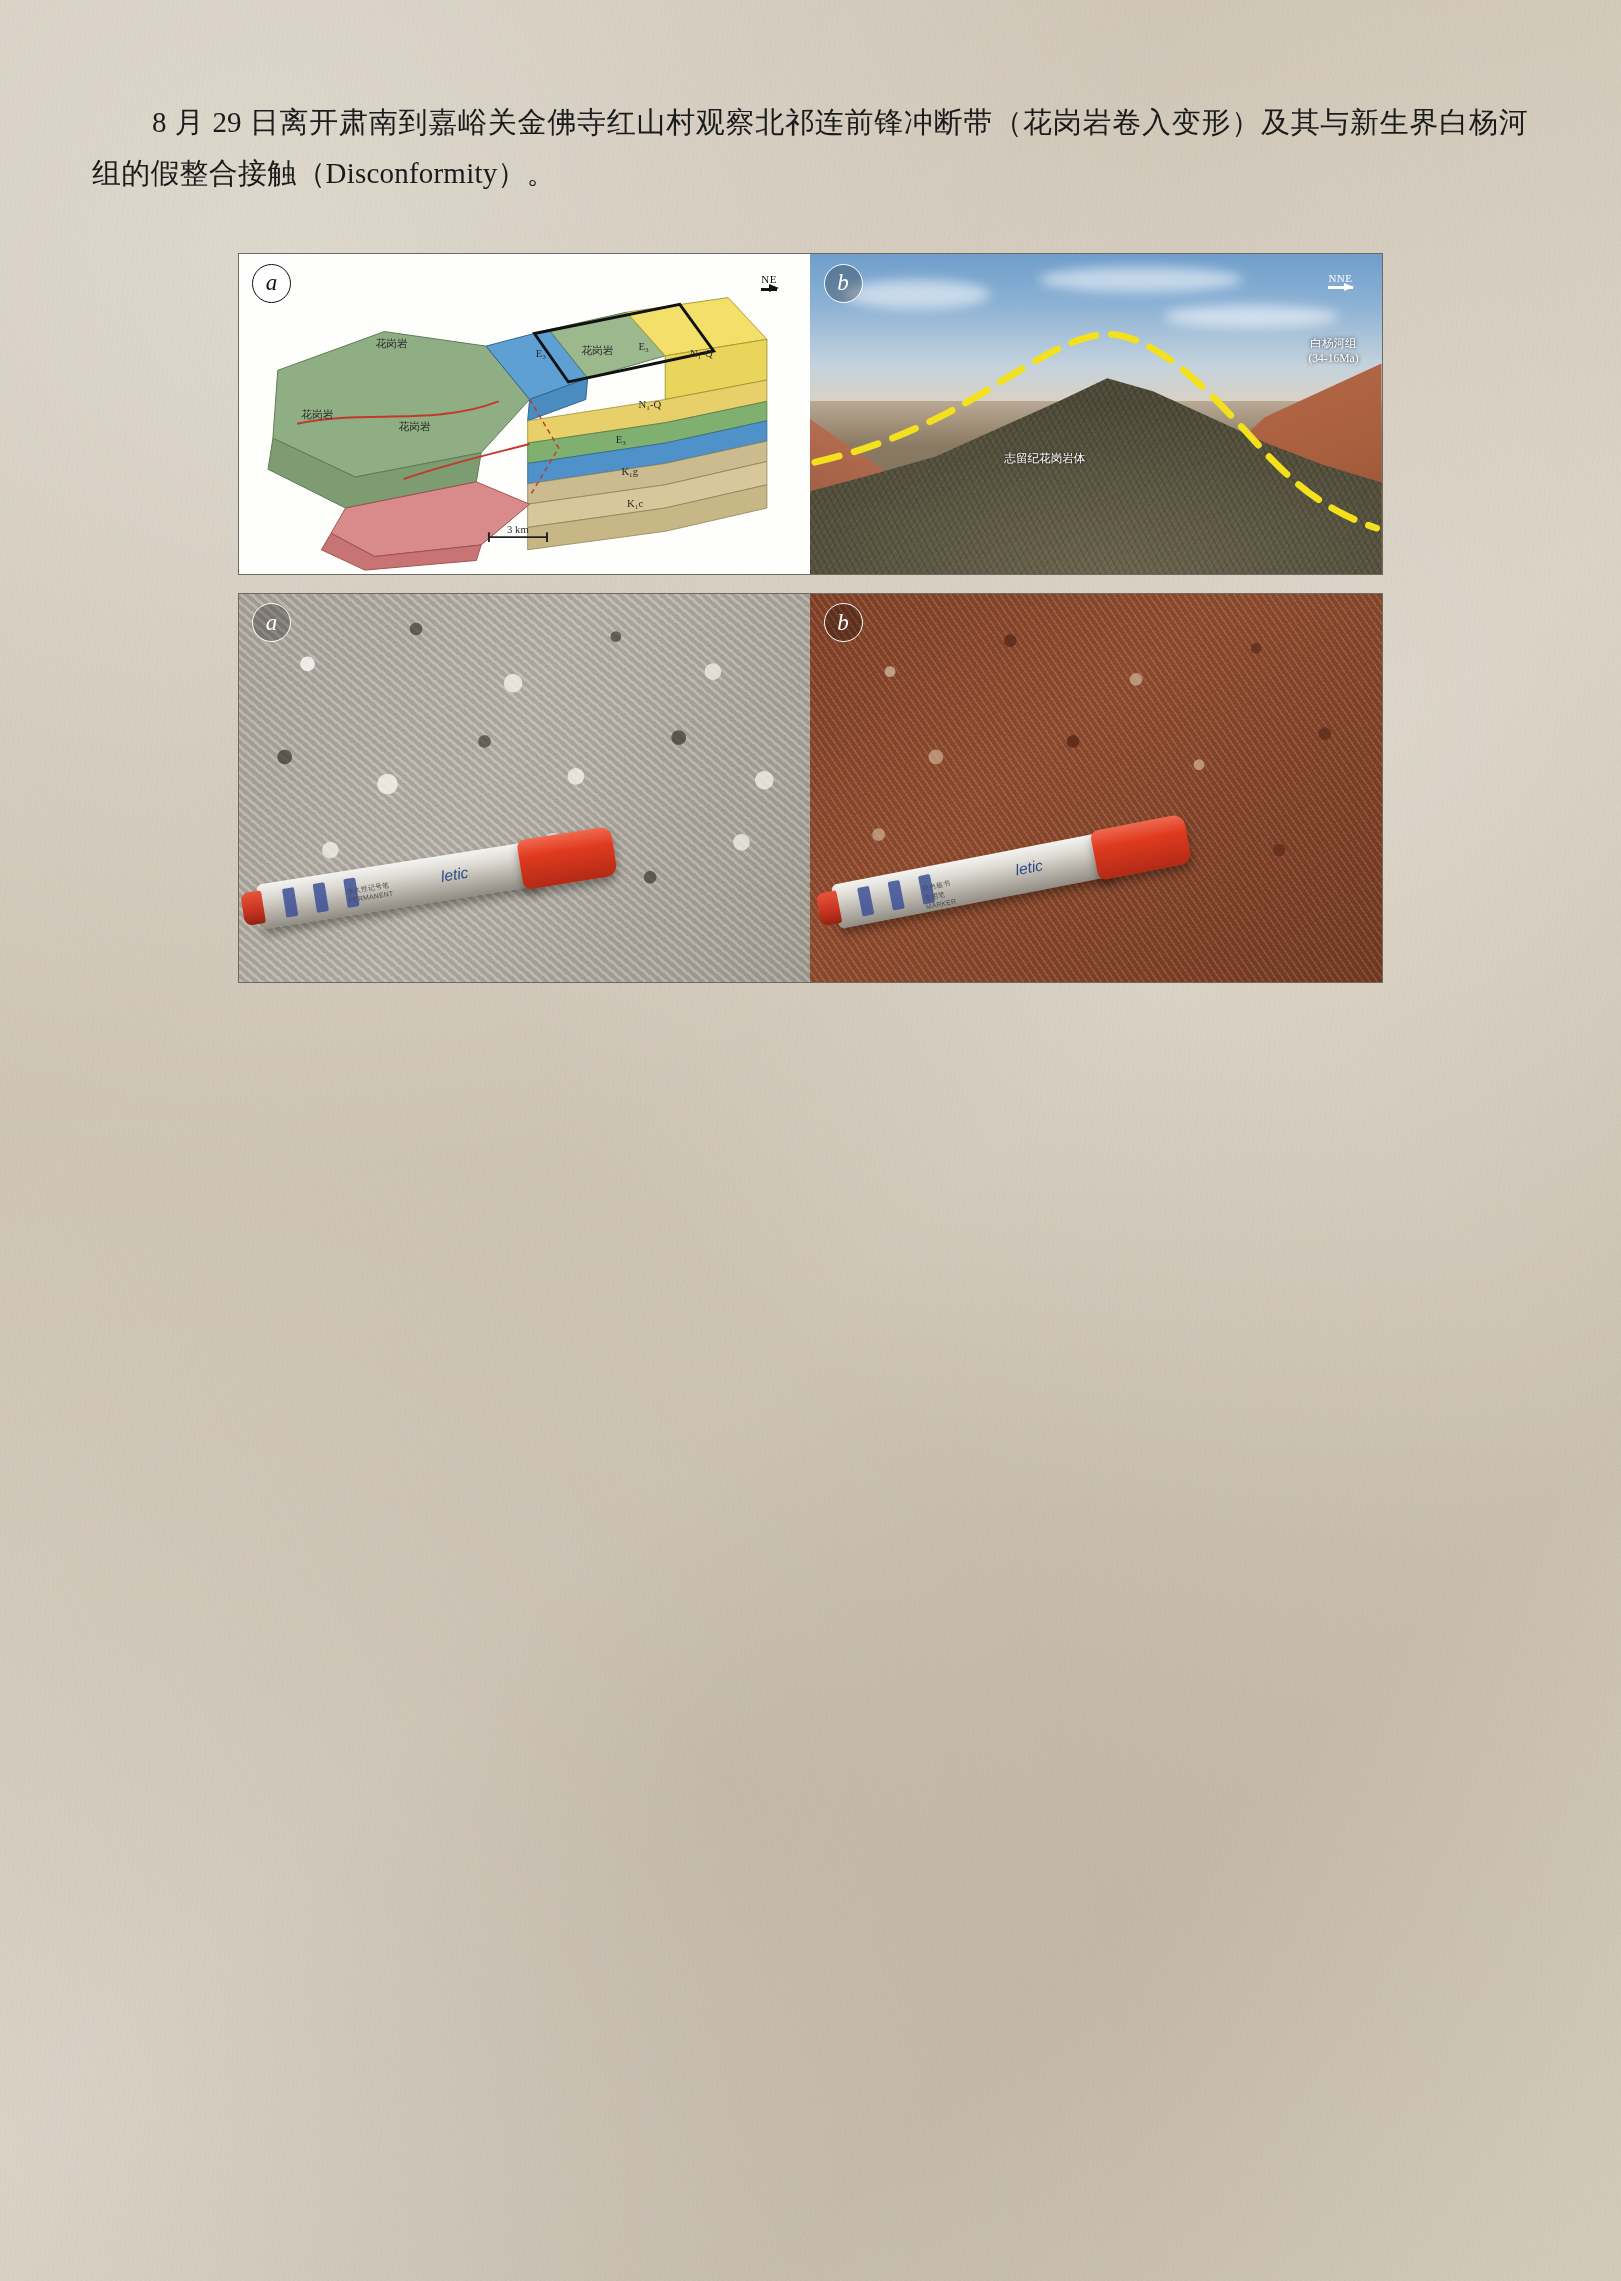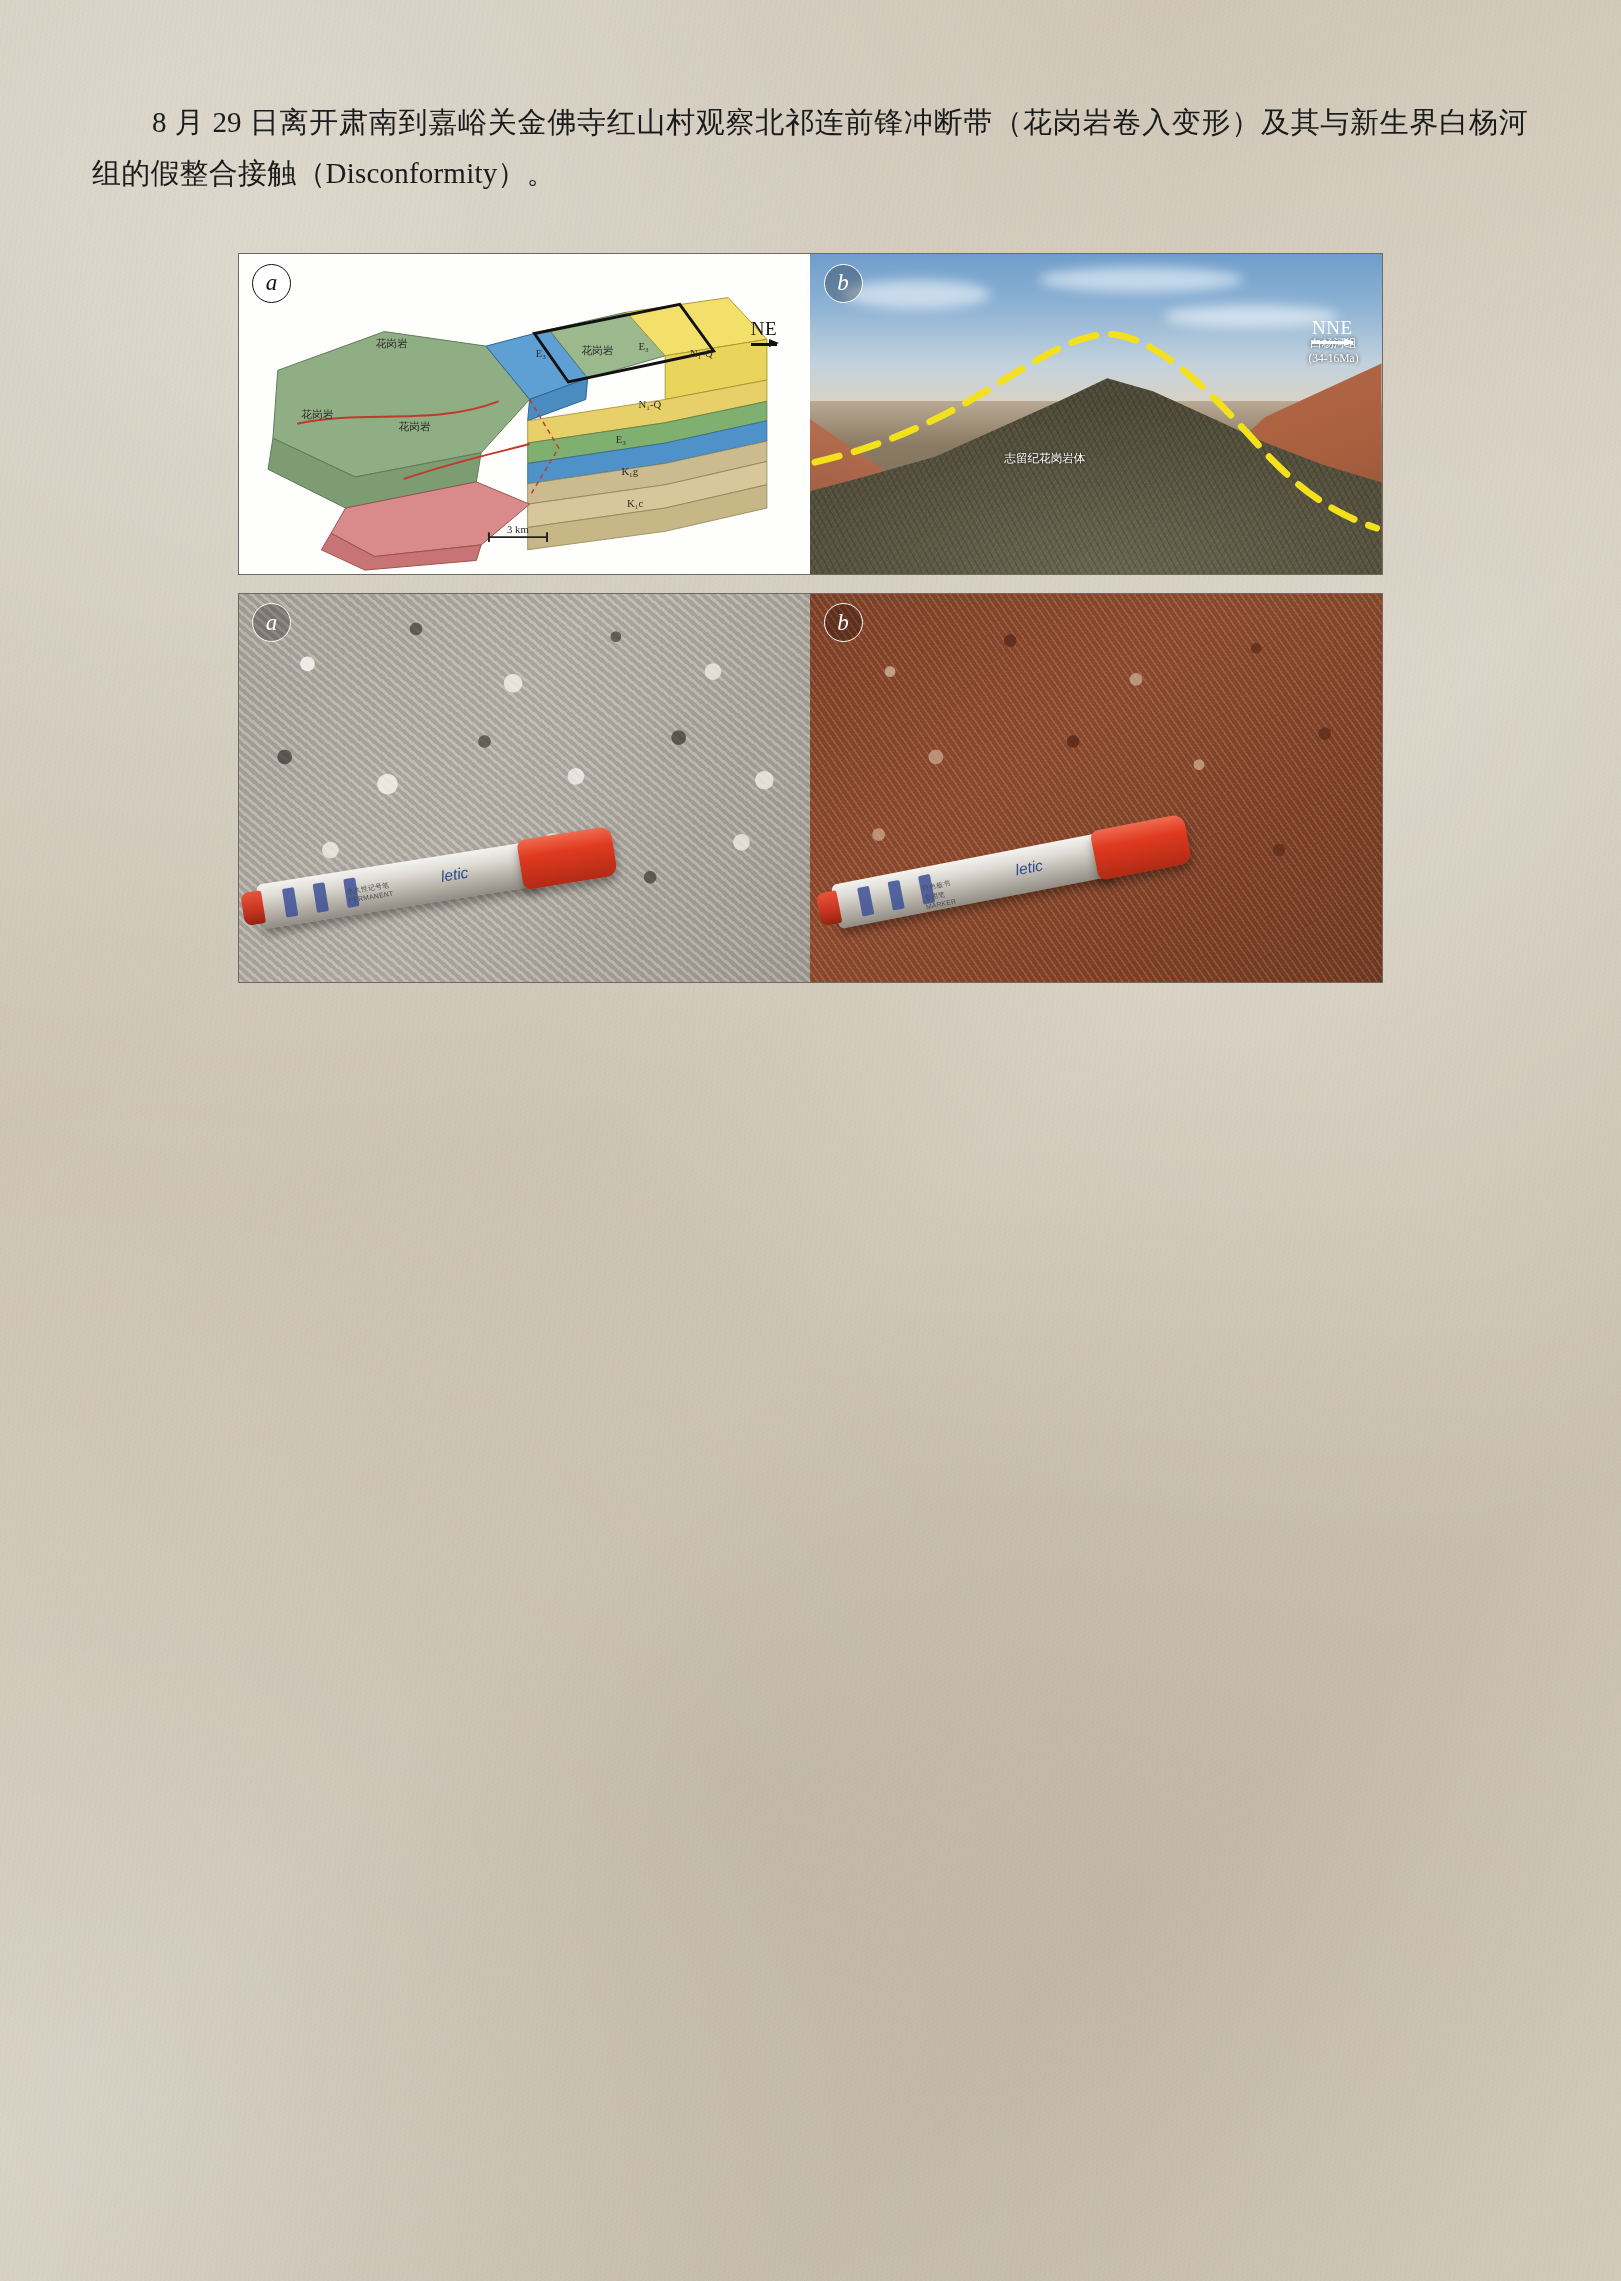--- a/index.html
+++ b/index.html
@@ -106,23 +106,22 @@
   }
   .panel-label.light {
     border-color: #fff;
     color: #fff;
     background: rgba(0,0,0,0.25);
   }
   .dir-arrow {
     position: absolute;
     z-index: 20;
     color: #111;
-    font-size: 19px;
+    font-size: 11px;
     letter-spacing: 0.5px;
-    margin-top: 45px;
   }
   .dir-arrow .bar {
     display: block;
     height: 2.9px;
     background: #111;
     margin-top: 2.9px;
     position: relative;
   }
   .dir-arrow .bar:after {
     content: "";

